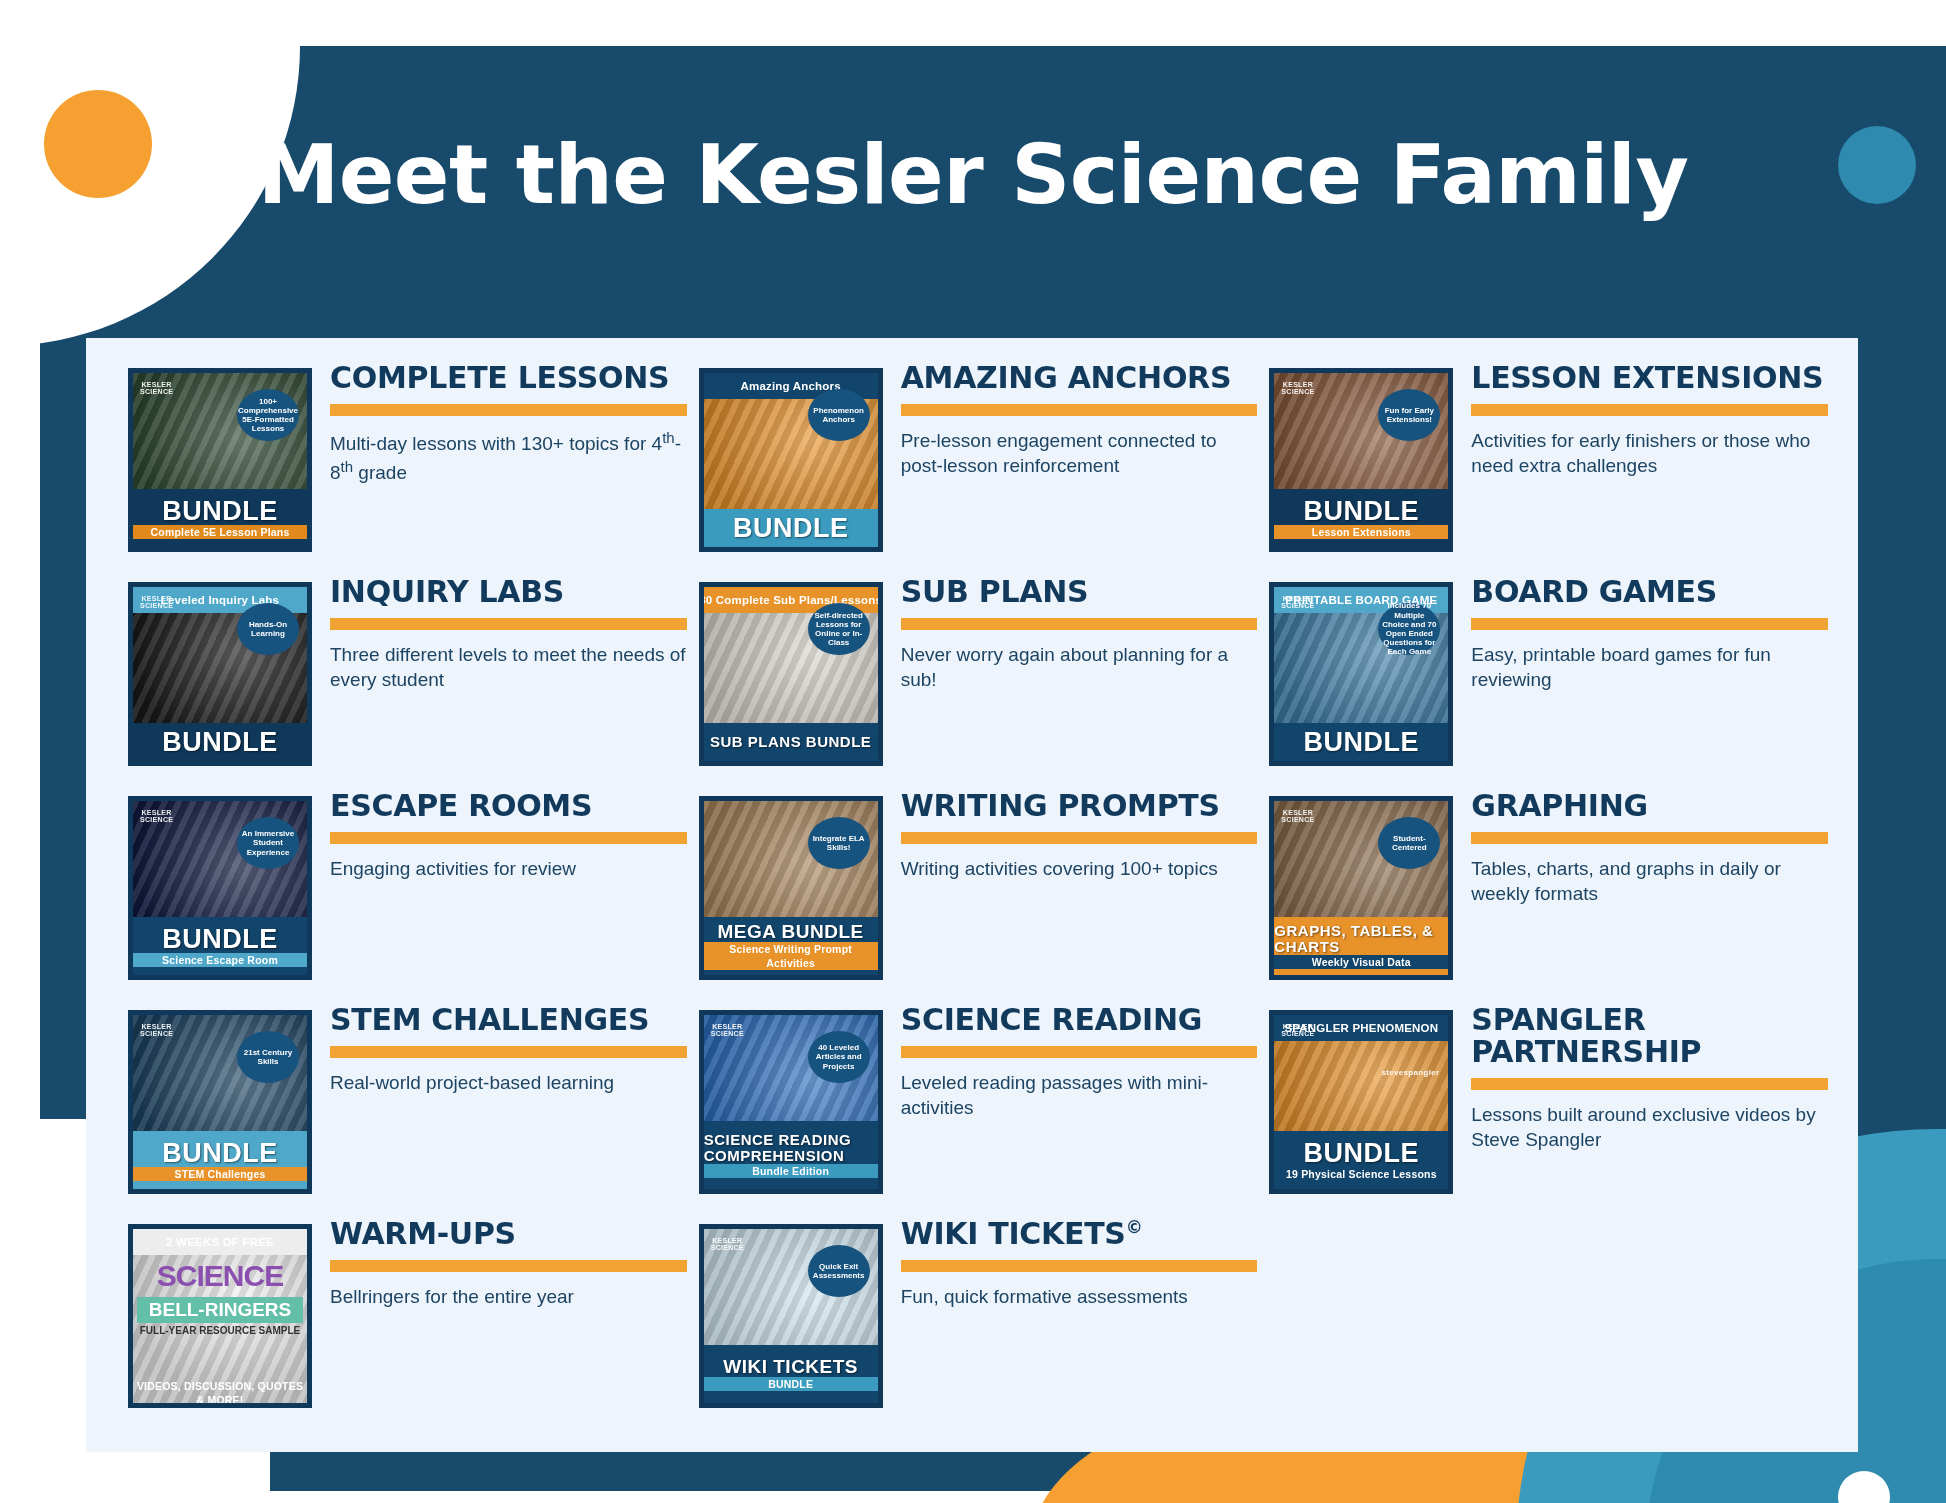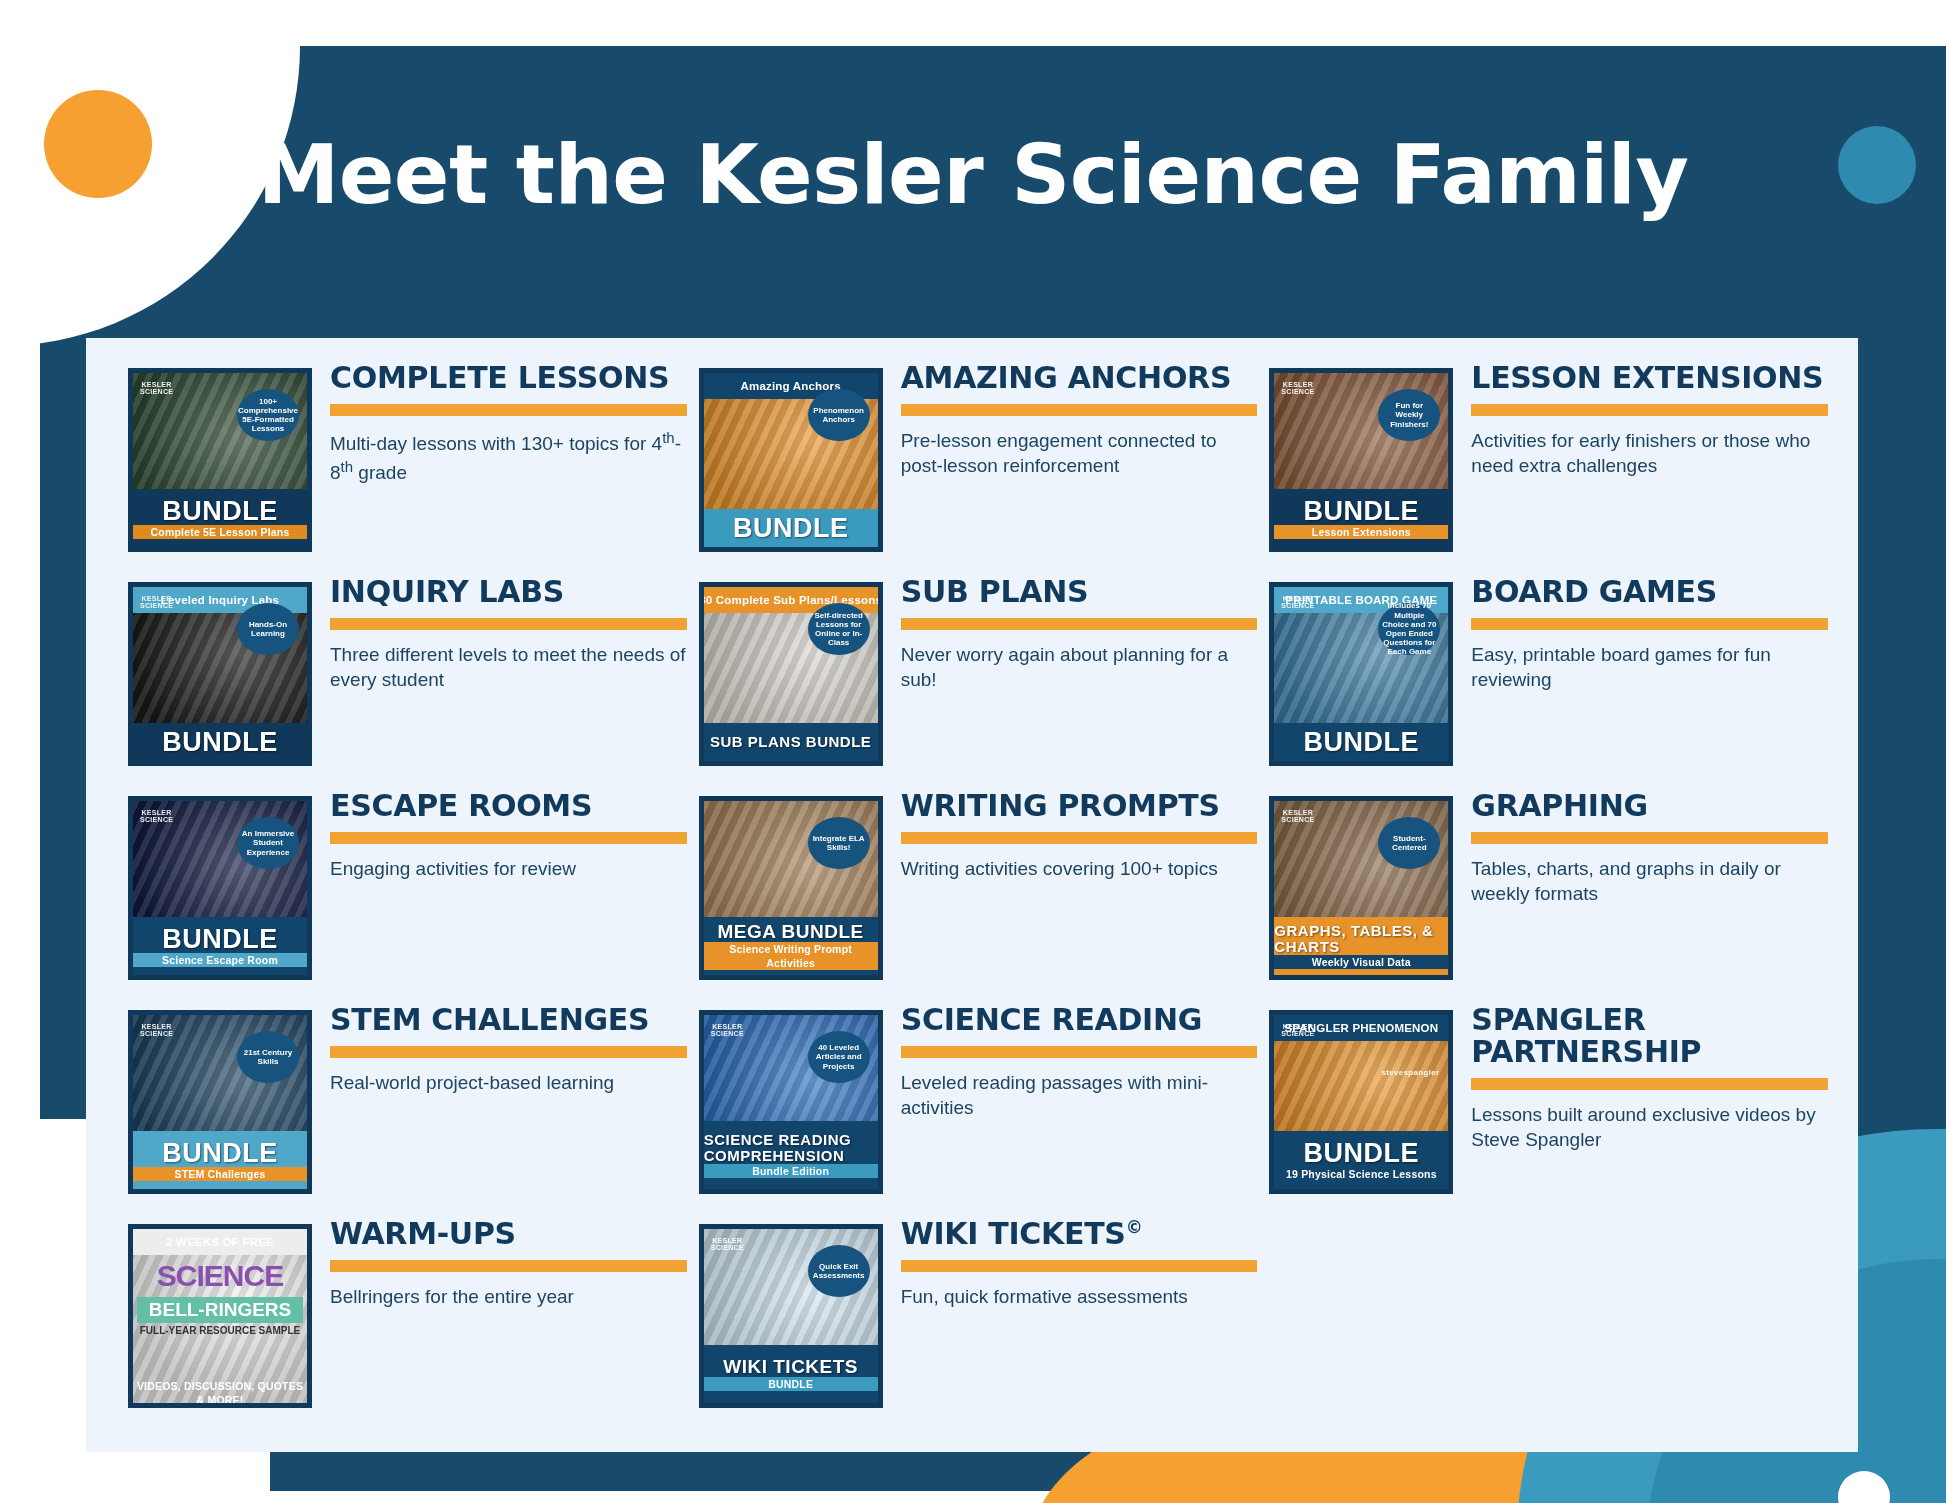--- a/index.html
+++ b/index.html
@@ -253,21 +253,21 @@
           </div>
           <div class="txt">
             <div class="name">AMAZING ANCHORS</div>
             <div class="rule"></div>
             <div class="desc">Pre-lesson engagement connected to post-lesson reinforcement</div>
           </div>
         </div>
         <div class="item">
           <div class="thumb" style="background: rgb(138, 90, 60);">
             <div style="position:absolute;inset:0;background:#8A5A3C;background-image:repeating-linear-gradient(115deg, rgba(255,255,255,.10) 0 6px, rgba(0,0,0,.10) 6px 13px),radial-gradient(circle at 62% 38%, rgba(255,255,255,.30), rgba(0,0,0,.18) 70%);"></div>
-            <div class="badge" style="right:8px;top:16px;width:62px;height:52px;">Fun for Weekly Finishers!</div>
+            <div class="badge" style="right:8px;top:16px;width:62px;height:52px;">Fun for Early Extensions!</div>
             <div class="logo-mini" style="left:7px;top:8px;">KESLER<br>SCIENCE</div>
             <div class="band-bot" style="height:58px;background:#10385A;">
               <div class="bundle-word" style="font-size:27px;">BUNDLE</div>
               <div class="bundle-sub" style="background:#E8922A;width:100%;text-align:center;">Lesson Extensions</div>
             </div>
           </div>
           <div class="txt">
             <div class="name">LESSON EXTENSIONS</div>
             <div class="rule"></div>
             <div class="desc">Activities for early finishers or those who need extra challenges</div>

